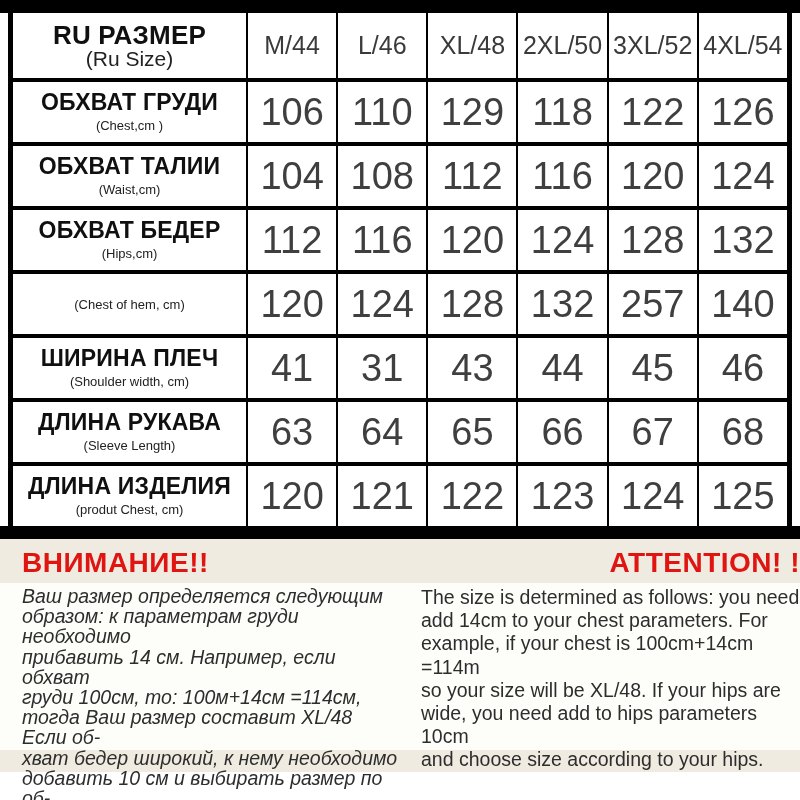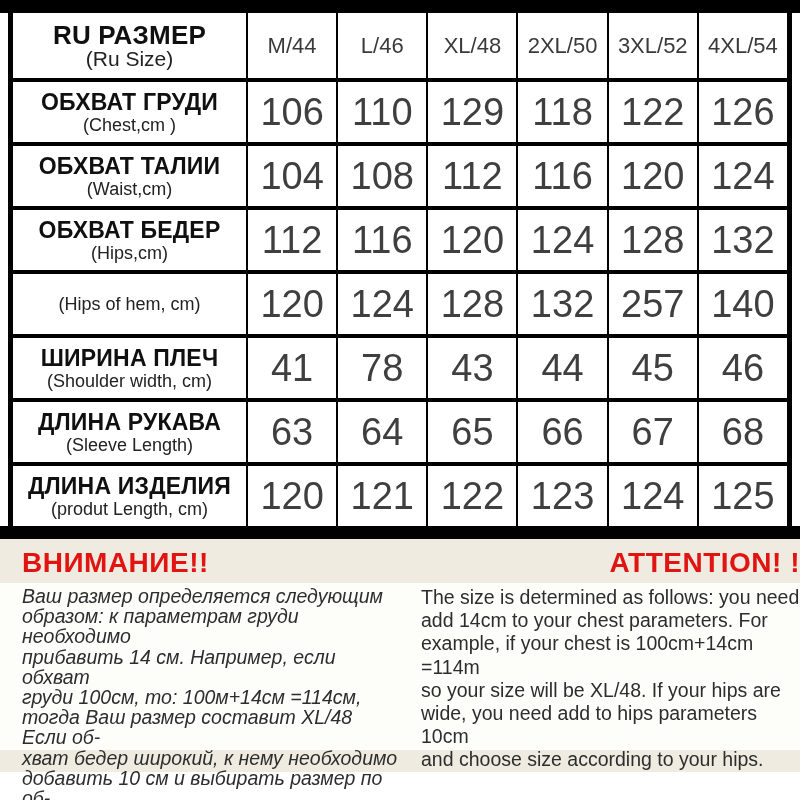--- a/index.html
+++ b/index.html
@@ -10,22 +10,22 @@
   .bar { width:800px; height:13px; background:#000; }
   .size-table { margin:0 8px; width:784px;
                 border-left:5px solid #000; border-right:5px solid #000;
                 display:grid; grid-template-columns:233px repeat(6,1fr); }
   .cell { display:flex; flex-direction:column; justify-content:center; align-items:center;
           height:64px; background:#fff; text-align:center; }
   .cell.head { height:65px; }
   .cleft { border-left:2px solid #000; }
   .rtop  { border-top:4px solid #000; }
   .lbl   { font-weight:bold; font-size:23px; color:#101010; line-height:26px; letter-spacing:.2px; }
-  .sub   { font-size:18px; color:#222; line-height:21px; }
-  .size-head { font-size:22px; color:#3a3a3a; }
+  .sub   { font-size:13px; color:#222; line-height:21px; }
+  .size-head { font-size:25px; color:#3a3a3a; }
   .val   { font-size:38px; color:#3f3f3f; }
 
   
   .notes { width:800px; height:233px; background:#efebe0; }
   .head-row { display:flex; height:44px; align-items:center; padding-top:4px; }
   .head-left  { width:400px; padding-left:22px; }
   .head-right { flex:1; padding-left:21px;text-align:right; }
   .attn { font-weight:bold; font-size:28px; color:#e01411; letter-spacing:.5px; }
   .body-row { display:flex; height:167px; background:#fdfdfa; padding-top:3px; }
   .note-left  { width:400px; padding-left:22px;font-style:italic; }
@@ -79,54 +79,54 @@
     <div class="sub">(Hips,cm)</div>
   </div>
   <div class="cell rtop cleft val">112</div>
   <div class="cell rtop cleft val">116</div>
   <div class="cell rtop cleft val">120</div>
   <div class="cell rtop cleft val">124</div>
   <div class="cell rtop cleft val">128</div>
   <div class="cell rtop cleft val">132</div>
 
   <div class="cell rtop">
-    <div class="sub">(Hips of hem, cm)</div>
+    <div class="sub">(Chest of hem, cm)</div>
   </div>
   <div class="cell rtop cleft val">120</div>
   <div class="cell rtop cleft val">124</div>
   <div class="cell rtop cleft val">128</div>
   <div class="cell rtop cleft val">132</div>
   <div class="cell rtop cleft val">257</div>
   <div class="cell rtop cleft val">140</div>
 
   <div class="cell rtop">
     <div class="lbl">ШИРИНА ПЛЕЧ</div>
     <div class="sub">(Shoulder width, cm)</div>
   </div>
   <div class="cell rtop cleft val">41</div>
-  <div class="cell rtop cleft val">78</div>
+  <div class="cell rtop cleft val">31</div>
   <div class="cell rtop cleft val">43</div>
   <div class="cell rtop cleft val">44</div>
   <div class="cell rtop cleft val">45</div>
   <div class="cell rtop cleft val">46</div>
 
   <div class="cell rtop">
     <div class="lbl">ДЛИНА РУКАВА</div>
     <div class="sub">(Sleeve Length)</div>
   </div>
   <div class="cell rtop cleft val">63</div>
   <div class="cell rtop cleft val">64</div>
   <div class="cell rtop cleft val">65</div>
   <div class="cell rtop cleft val">66</div>
   <div class="cell rtop cleft val">67</div>
   <div class="cell rtop cleft val">68</div>
 
   <div class="cell rtop">
     <div class="lbl">ДЛИНА ИЗДЕЛИЯ</div>
-    <div class="sub">(produt Length, cm)</div>
+    <div class="sub">(produt Chest, cm)</div>
   </div>
   <div class="cell rtop cleft val">120</div>
   <div class="cell rtop cleft val">121</div>
   <div class="cell rtop cleft val">122</div>
   <div class="cell rtop cleft val">123</div>
   <div class="cell rtop cleft val">124</div>
   <div class="cell rtop cleft val">125</div>
 </div>
 
 <div class="bar"></div>

